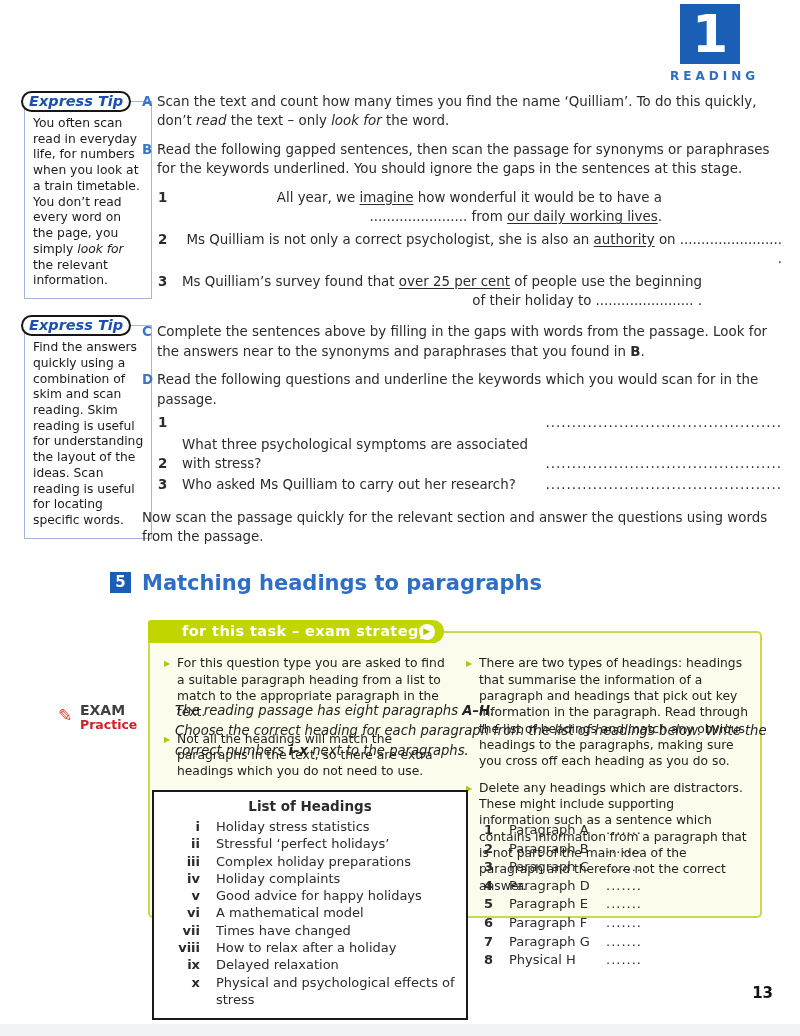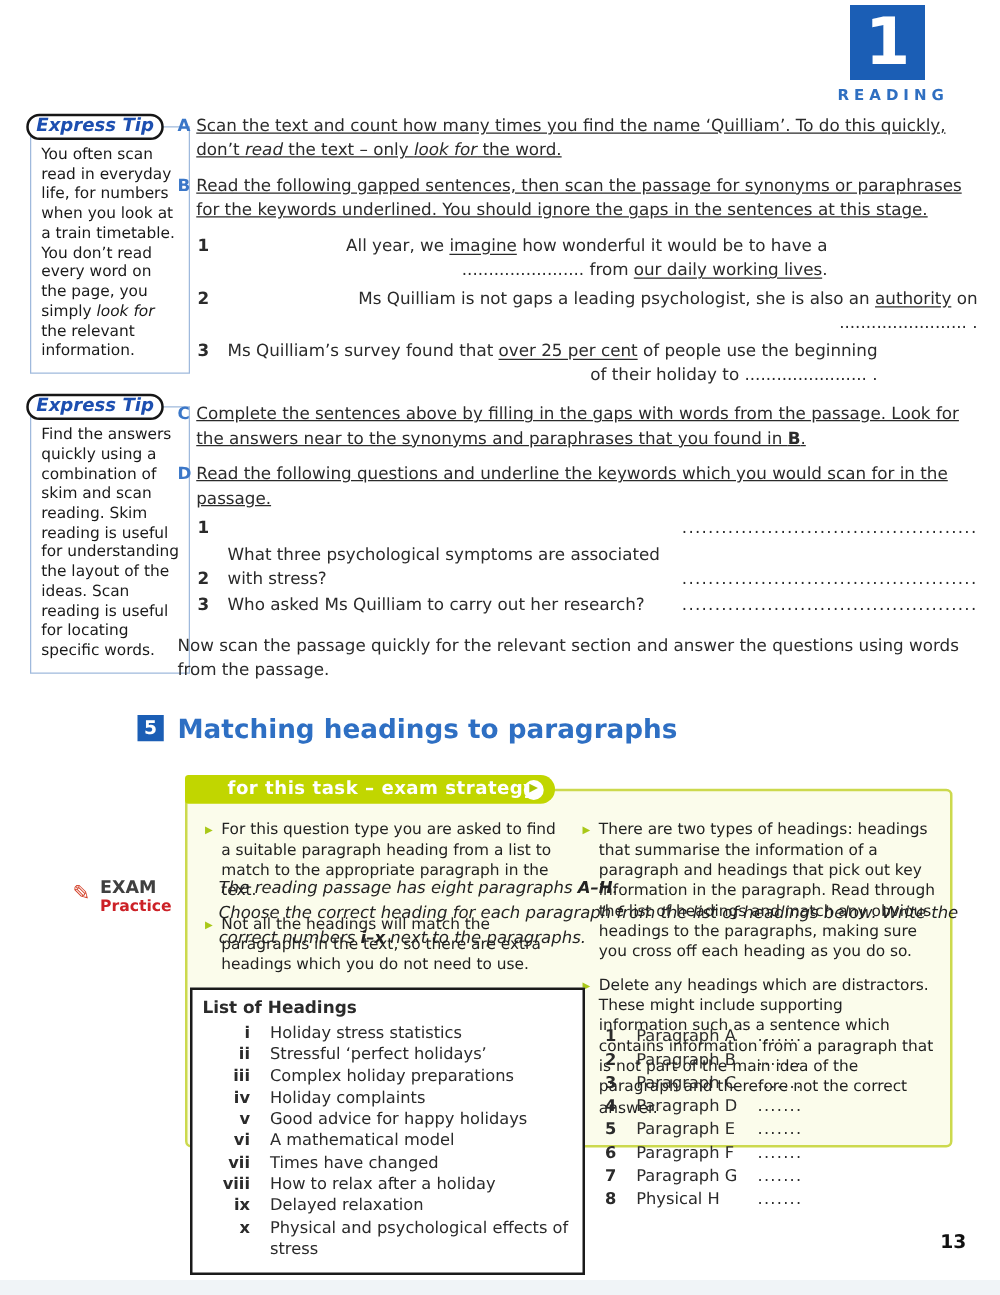--- a/index.html
+++ b/index.html
@@ -22,21 +22,21 @@
   .tips{position:absolute;left:24px;top:101px;width:128px;}
   .tip{position:relative;border:1px solid #9fb9dc;background:#fff;padding:14px 7px 9px 8px;margin-bottom:26px;box-sizing:border-box;}
   .tip-label{position:absolute;top:-11px;left:-4px;background:#fff;border:2px solid #161616;border-radius:14px;
     padding:0 6px 1px;font-style:italic;font-weight:bold;font-size:14.5px;color:#1d4fb0;white-space:nowrap;}
   .tip-text{font-size:12.3px;line-height:1.28;color:#1a1a1a;}
 
   
   .main{position:absolute;left:142px;top:92px;width:640px;font-size:13.4px;line-height:1.45;}
   .sec{display:flex;margin-bottom:9px;}
   .sec-letter{width:15px;font-weight:bold;color:#3b77c8;flex-shrink:0;}
-  .sec-body{flex:1;text-decoration:underline;}
+  .sec-body{flex:1;}
   .sub{display:flex;margin-top:3px;}
   .sub-num{margin-left:16px;width:24px;font-weight:bold;flex-shrink:0;}
   .sub-text{flex:1;text-align:right;}
   .q{display:flex;align-items:flex-end;margin-top:2px;}
   .q-text{width:392px;}
   .q-dots{margin-left:auto;letter-spacing:1px;white-space:nowrap;}
   .now-scan{margin-top:13px;}
 
   
   .heading5{display:flex;align-items:center;margin:21px 0 12px -32px;}
@@ -63,21 +63,21 @@
   .exam-badge{width:117px;flex-shrink:0;position:relative;padding-left:22px;box-sizing:border-box;padding-top:2px;}
   .pencil-icon{position:absolute;left:0;top:4px;color:#d4422a;font-size:17px;transform:rotate(0deg);}
   .exam-word1{color:#404040;font-weight:bold;font-size:14px;line-height:1.05;}
   .exam-word2{color:#cc2127;font-weight:bold;font-size:12.5px;line-height:1.05;}
   .exam-text{flex:1;font-style:italic;font-size:13.2px;line-height:1.52;color:#222;}
   .exam-title{font-weight:bold;margin-bottom:3px;}
 
   
   .headings-box{position:absolute;left:152px;top:790px;width:316px;border:2px solid #1a1a1a;
     background:#fff;padding:6px 8px 10px;box-sizing:border-box;font-size:13px;}
-  .hb-title{font-weight:bold;font-size:13.5px;margin-bottom:4px;}
+  .hb-title{text-align:center;font-weight:bold;font-size:13.5px;margin-bottom:4px;}
   .hb-row{display:flex;line-height:17.3px;}
   .hb-num{width:38px;text-align:right;font-weight:bold;flex-shrink:0;}
   .hb-text{padding-left:16px;}
 
   
   .para-list{position:absolute;left:484px;top:821px;font-size:13px;}
   .pl-row{display:flex;line-height:18.6px;}
   .pl-num{width:25px;font-weight:bold;}
   .pl-label{width:97px;}
   .pl-dots{letter-spacing:1px;}
@@ -114,21 +114,21 @@
   <div class="sec">
     <div class="sec-letter">B</div>
     <div class="sec-body">Read the following gapped sentences, then scan the passage for synonyms or paraphrases for the keywords underlined. You should ignore the gaps in the sentences at this stage.</div>
   </div>
   <div class="sub">
     <div class="sub-num">1</div>
     <div class="sub-text" style="width:480px;flex:none;"><span>All year, we </span><span class="seg-u">imagine</span><span> how wonderful it would be to have a ....................... from </span><span class="seg-u">our daily working lives</span><span>.</span></div>
   </div>
   <div class="sub">
     <div class="sub-num">2</div>
-    <div class="sub-text"><span>Ms Quilliam is not gaps a leading psychologist, she is also an </span><span class="seg-u">authority</span><span> on ........................ .</span></div>
+    <div class="sub-text"><span>Ms Quilliam is not only a correct psychologist, she is also an </span><span class="seg-u">authority</span><span> on ........................ .</span></div>
   </div>
   <div class="sub" style="margin-bottom:12px;">
     <div class="sub-num">3</div>
     <div class="sub-text" style="width:520px;flex:none;"><span>Ms Quilliam’s survey found that </span><span class="seg-u">over 25 per cent</span><span> of people use the beginning of their holiday to ....................... .</span></div>
   </div>
 
   <div class="sec">
     <div class="sec-letter">C</div>
     <div class="sec-body"><span>Complete the sentences above by filling in the gaps with words from the passage. Look for the answers near to the synonyms and paraphrases that you found in </span><span class="seg-b">B</span><span>.</span></div>
   </div>

